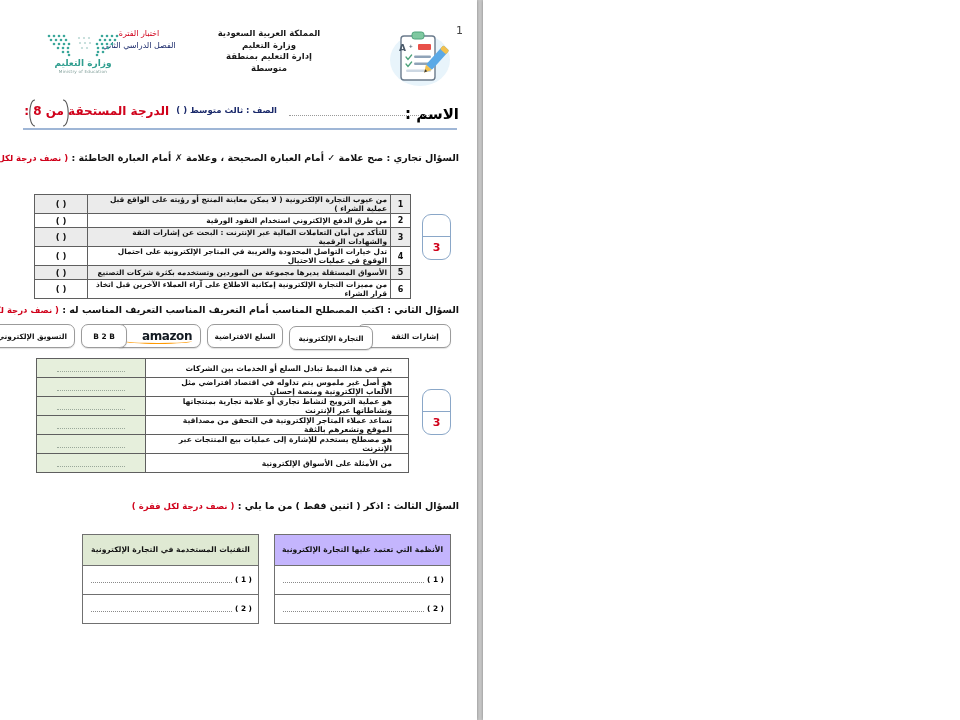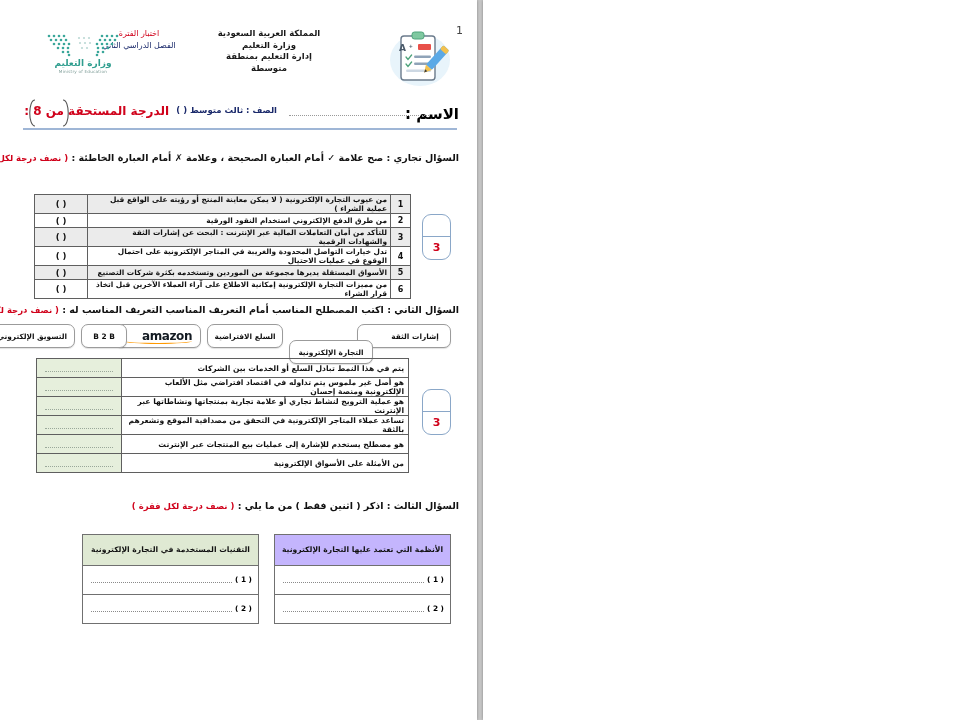--- a/index.html
+++ b/index.html
@@ -67,21 +67,21 @@
   #chips{position:absolute;right:8px;top:316px;width:444px;height:26px;}
   .chip{position:absolute;height:22px;border:1px solid #9b9b9b;border-radius:7px;background:#fff;
       font-size:7.4px;font-weight:bold;color:#111;display:flex;align-items:center;justify-content:center;
       box-shadow:0 1px 1px rgba(0,0,0,.12);}
   .chip.amz{font-family:"DejaVu Sans",sans-serif;font-size:12px;font-weight:bold;letter-spacing:-.4px;color:#131a22;}
   .amz-smile{position:absolute;left:8px;right:8px;bottom:3px;height:5px;
       border-bottom:1.6px solid #ff9900;border-radius:0 0 50% 50%;}
 
   
   #T2{position:absolute;right:60px;top:352px;width:373px;border-collapse:collapse;}
-  #T2 td{border:1px solid #5f5f5f;height:18px;font-size:7.6px;padding:0 4px;color:#111;font-weight:bold;}
+  #T2 td{border:1px solid #5f5f5f;height:18px;font-size:7.6px;padding:0 16px;color:#111;font-weight:bold;}
   #T2 td.ans{width:76px;background:#e6efdc;}
   .dotline{display:block;border-bottom:1px dotted #9aa89a;height:7px;margin:3px 4px;}
 
   
   .q3box{position:absolute;width:175px;border:1.4px solid #707070;background:#fff;}
   .q3head{height:30px;display:flex;align-items:center;justify-content:center;
       font-size:7.6px;font-weight:bold;color:#111;padding:0 5px;text-align:center;line-height:10px;}
   .q3row{height:28px;border-top:1.2px solid #707070;position:relative;}
   .q3row .lbl{position:absolute;right:6px;top:9px;font-size:7.4px;font-weight:bold;}
   .q3row .ln{position:absolute;right:26px;left:8px;top:16px;border-bottom:1px dotted #8a8a8a;}
@@ -254,21 +254,21 @@
           </tbody>
       </table>
 
       <div class="qhead" style="right:10px;top:298px;">
         <span>السؤال الثاني :   اكتب المصطلح المناسب أمام التعريف المناسب التعريف المناسب له :</span>
         <span class="note">( نصف درجة لكل فقرة )</span>
       </div>
 
       <div id="chips">
           <div class="chip" style="width: 70px; right: 10px; top: 2px; padding-left: 22px;">إشارات الثقة</div>
-          <div class="chip" style="width: 82px; right: 88px; top: 18px; margin-left: 12px;">التجارة الإلكترونية</div>
+          <div class="chip" style="width: 82px; right: 88px; top: 4px; margin-left: 12px;">التجارة الإلكترونية</div>
           <div class="chip" style="width: 74px; right: 178px; top: 2px;">السلع الافتراضية</div>
           <div class="chip amz" style="width: 66px; right: 260px; top: 2px; padding-left: 18px;">
             <span>amazon</span>
             <span class="amz-smile"></span>
           </div>
           <div class="chip" style="width: 44px; right: 334px; top: 2px;">B 2 B</div>
           <div class="chip" style="width: 84px; right: 386px; top: 2px;">التسويق الإلكتروني</div>
         </div>
 
       <div class="badge" style="right:18px;top:383px;">

